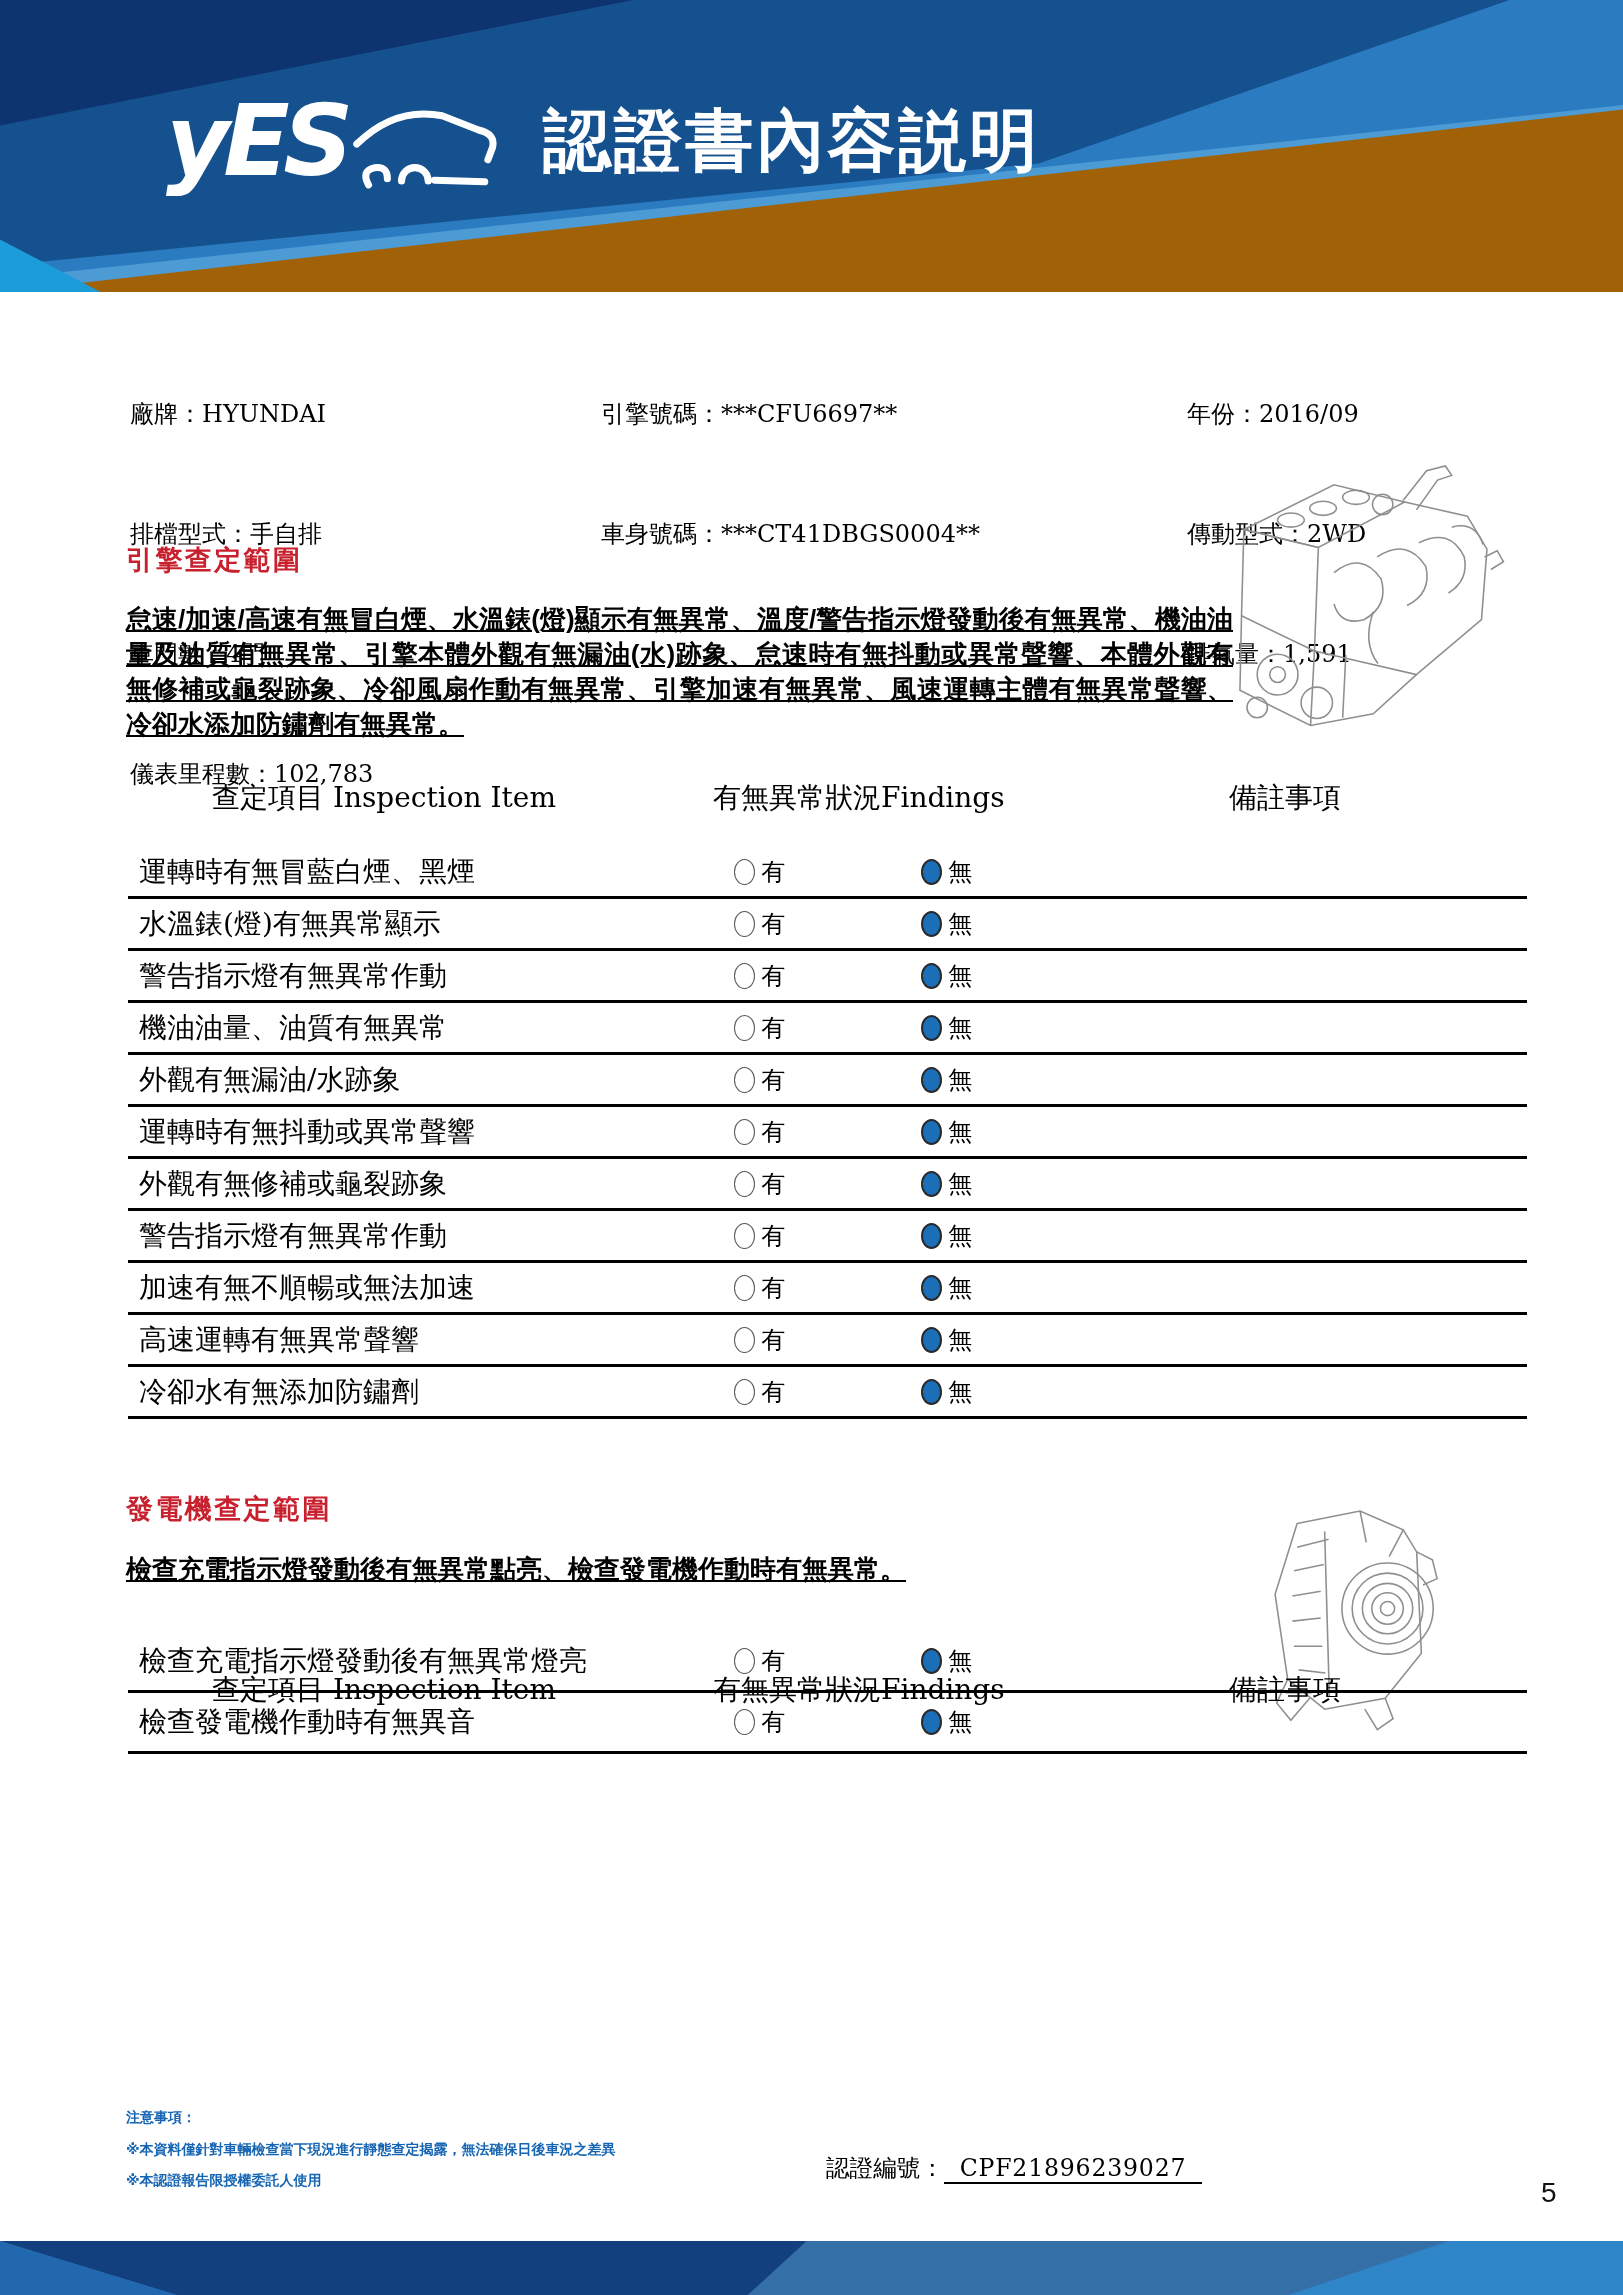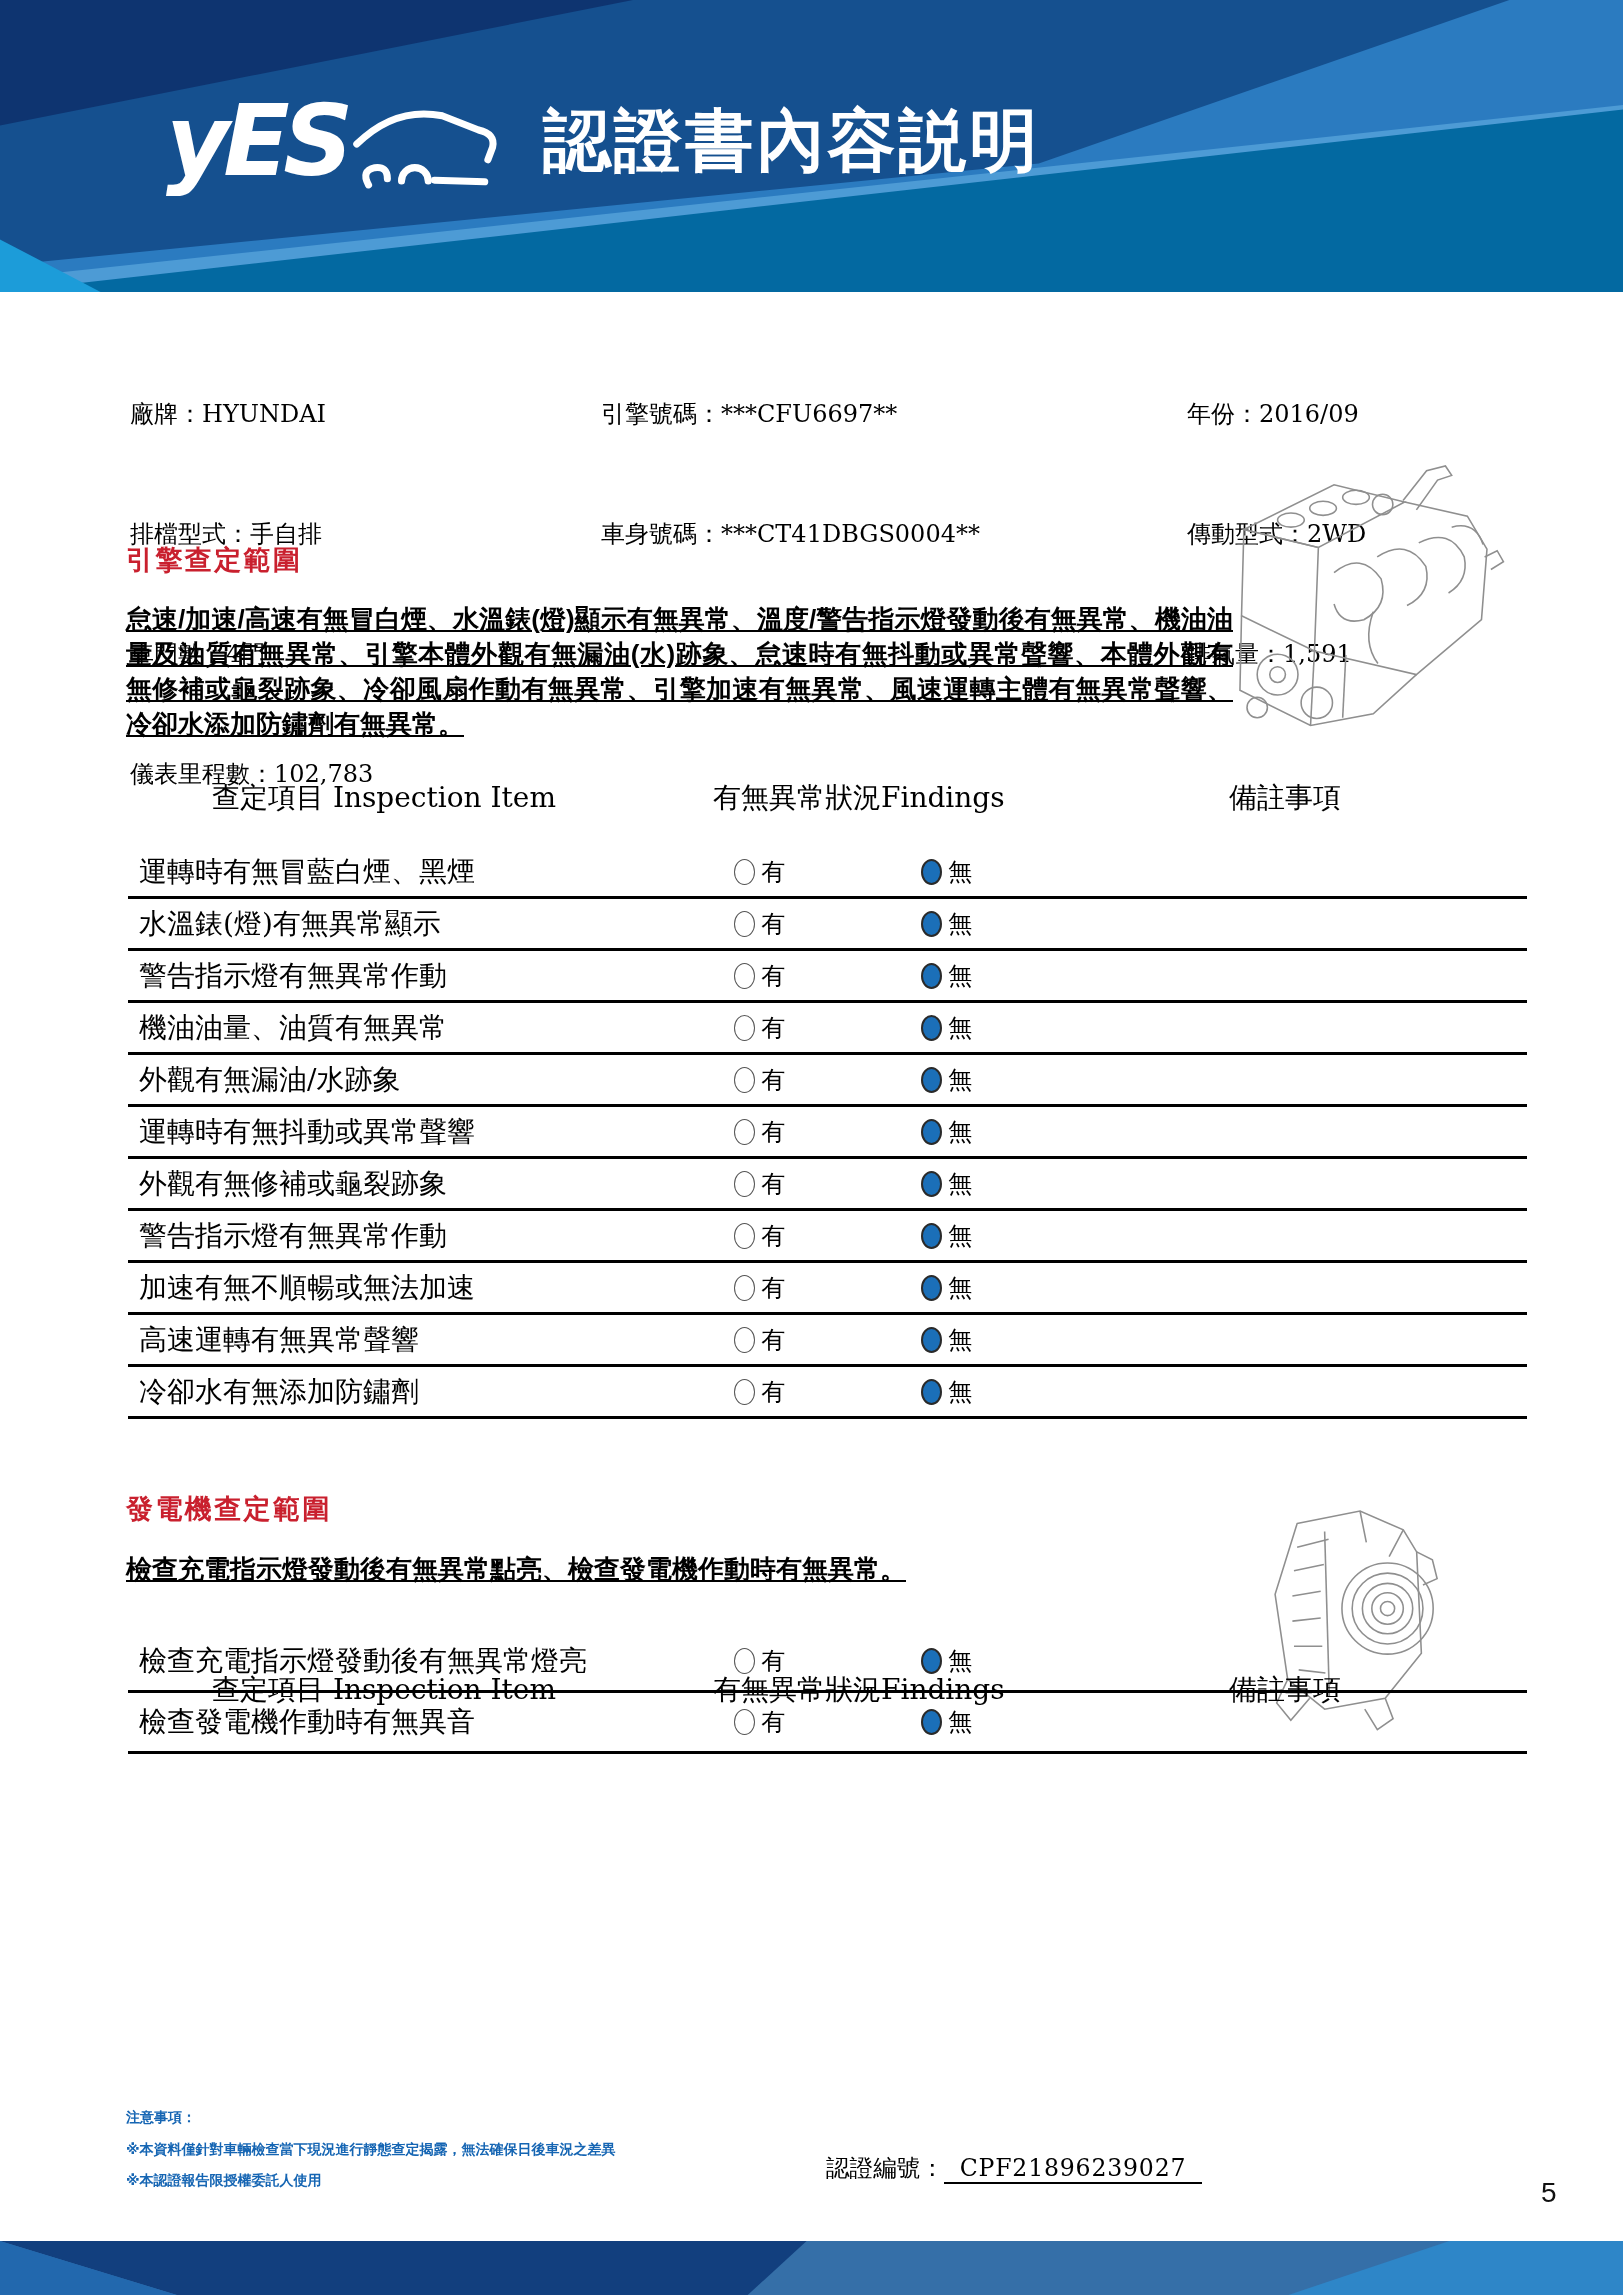--- a/index.html
+++ b/index.html
@@ -7,21 +7,21 @@
   body {
     position:relative;
     width:1623px; height:2295px;
     overflow:hidden;
     font-family:"DejaVu Serif","Liberation Serif",serif;
     color:#000;
   }
   .ming   { font-family:"DejaVu Serif","Liberation Serif",serif; }
 
   
-  .hdr { position:absolute; left:0; top:0; width:1623px; height:292px; background:#0369a1; overflow:hidden; }
+  .hdr { position:absolute; left:0; top:0; width:1623px; height:292px; background:#a16207; overflow:hidden; }
   .band { position:absolute; inset:0; }
   .band.mlight { background:#4D9BD5; clip-path:polygon(0 0,100% 0,100% 37.5%,0 100%); }
   .band.medium { background:#2B7BC0; clip-path:polygon(0 0,100% 0,100% 36%,0 95.5%); }
   .band.dark   { background:#15508F; clip-path:polygon(0 0,93% 0,64% 56%,0 91%); }
   .band.navy   { background:#0E3470; clip-path:polygon(0 0,39% 0,0 43%); }
   .band.cyan   { background:#1C9CD9; clip-path:polygon(0 82%,6.2% 100%,0 100%); }
   .logo { position:absolute; left:166px; top:75px; width:369px; height:137px; }
   .hdr-title {
     position:absolute; left:543px; top:96px;
     font-family:"Liberation Sans","DejaVu Sans",sans-serif;

